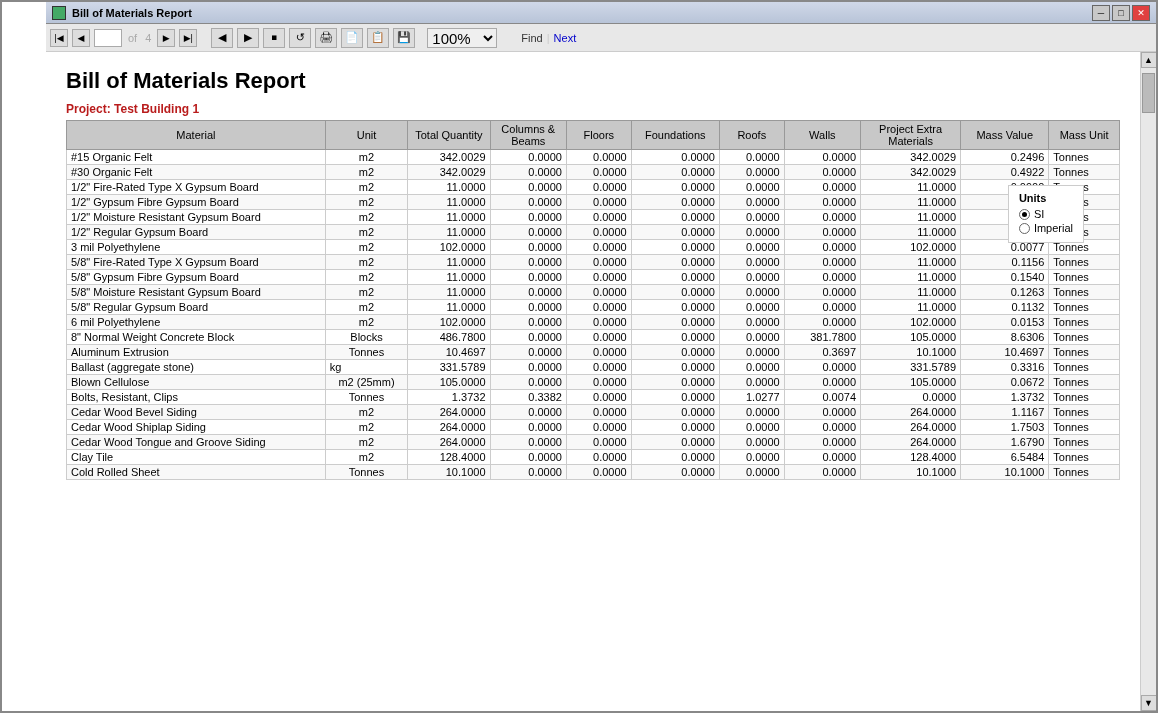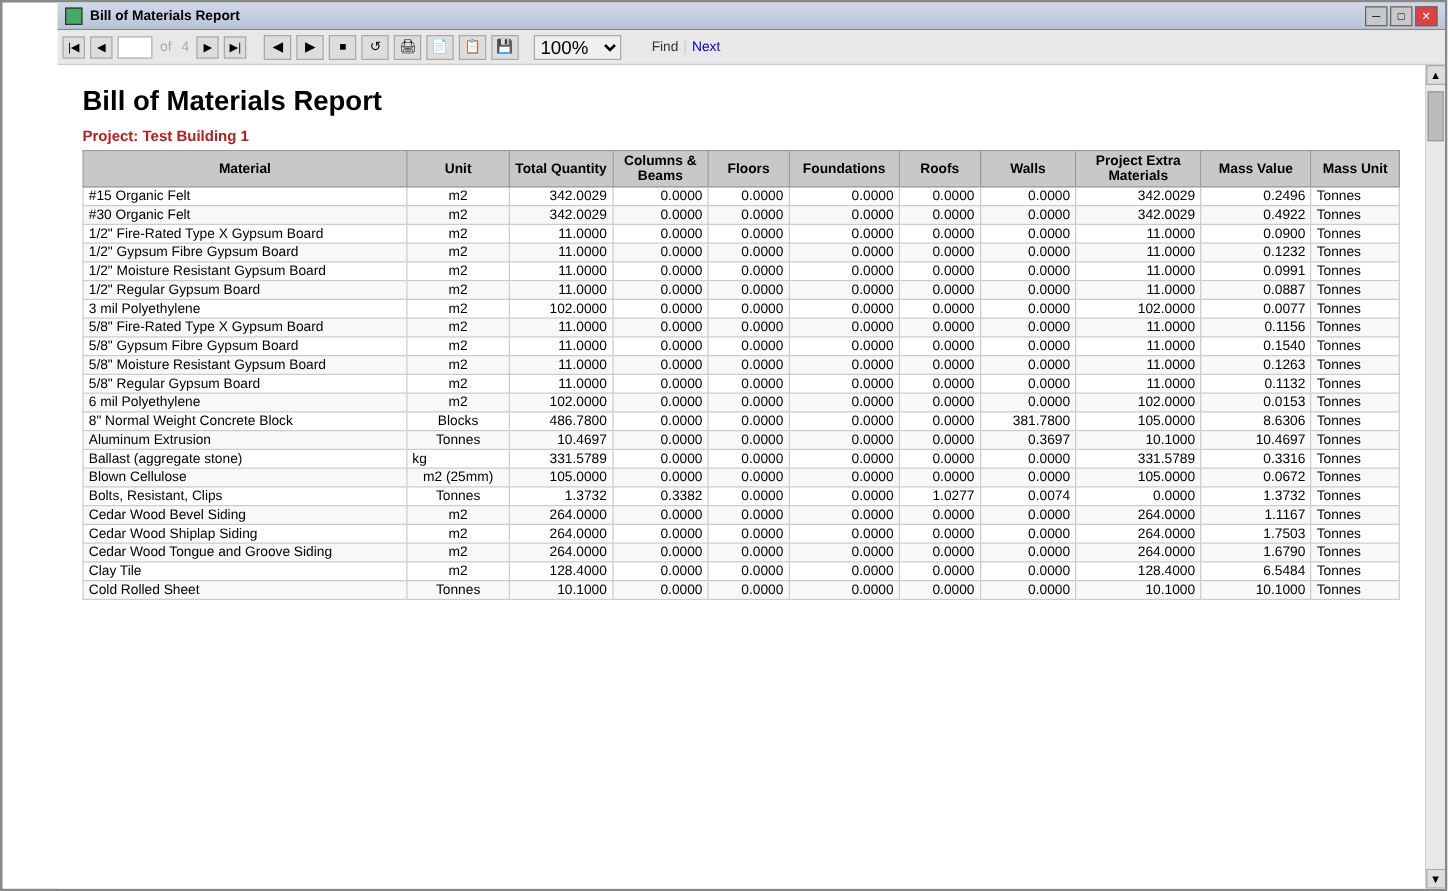--- a/index.html
+++ b/index.html
@@ -200,21 +200,21 @@
       width: 100%;
       font-size: 11px;
     }
 
     th {
       background: #c8c8c8;
       border: 1px solid #999;
       padding: 2px 4px;
       text-align: center;
       vertical-align: middle;
-      font-weight: bold;
+      font-weight: normal;
       font-size: 11px;
     }
 
     td {
       border: 1px solid #ccc;
       padding: 1px 4px;
       text-align: left;
       white-space: nowrap;
     }
 
@@ -288,20 +288,31 @@
     </div>
   </div>
 
   <div class="content-area">
     <div class="report-area">
 
       <div class="report-title">Bill of Materials Report</div>
       <div class="project-label">Project:  Test Building 1</div>
 
       <div style="position: relative;">
+        <div class="units-box">
+          <div class="units-title">Units</div>
+          <div class="radio-row">
+            <div class="radio-circle selected"></div>
+            <span>SI</span>
+          </div>
+          <div class="radio-row">
+            <div class="radio-circle"></div>
+            <span>Imperial</span>
+          </div>
+        </div>
 
         <table>
           <thead>
             <tr>
               <th class="col-material" rowspan="2">Material</th>
               <th class="col-unit" rowspan="2">Unit</th>
               <th class="col-qty" rowspan="2">Total Quantity</th>
               <th class="col-cb" rowspan="2">Columns &amp; Beams</th>
               <th class="col-floors" rowspan="2">Floors</th>
               <th class="col-found" rowspan="2">Foundations</th>

